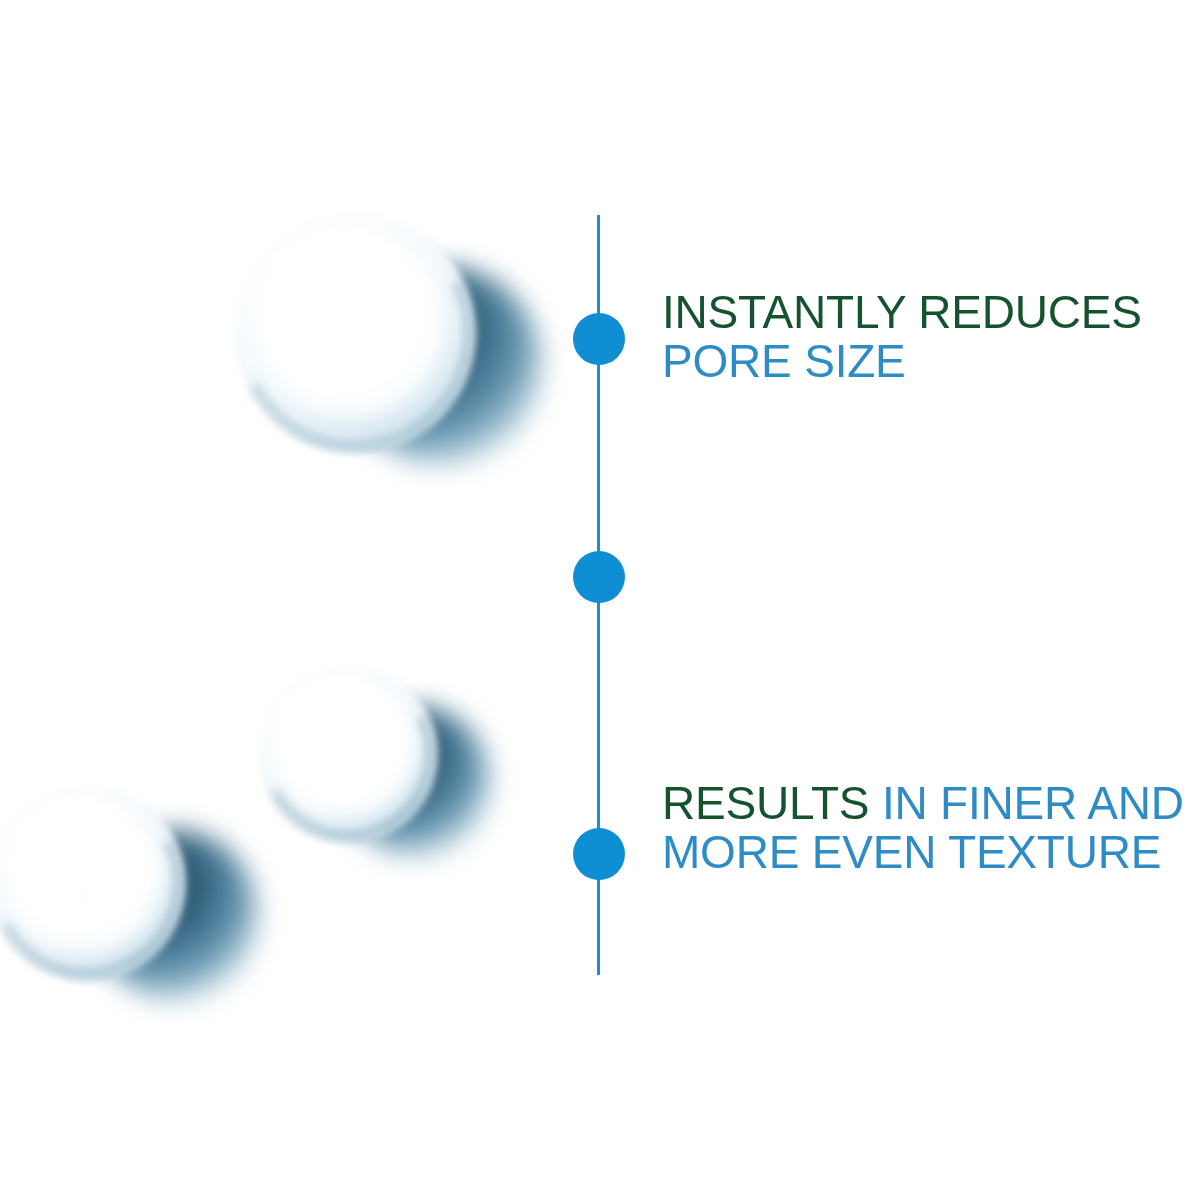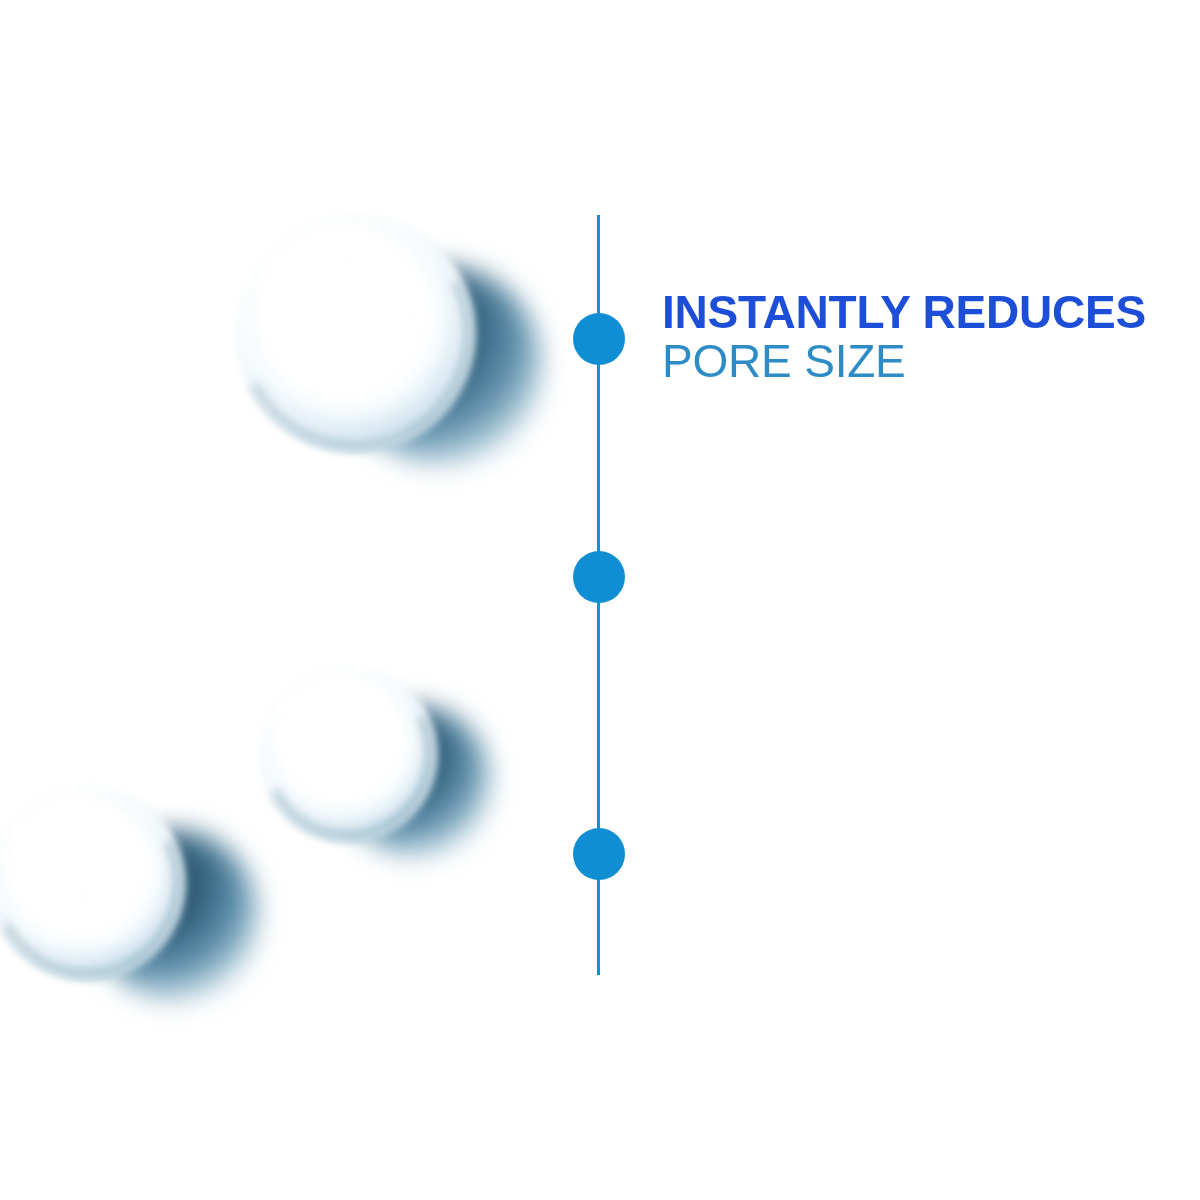--- a/index.html
+++ b/index.html
@@ -144,22 +144,22 @@
     width:528px;
     font-size:46px;
     line-height:49px;
     letter-spacing:-0.2px;
     text-transform:uppercase;
     color:#2d8cc6;
     font-weight:400;
     font-stretch:condensed;
   }
   .feature-text .em {
-    font-weight:700;
-    color:#1d4ed8;
+    font-weight:400;
+    color:#14532d;
   }
   #feat1 { top:288px; }
   #feat2 { top:527px; }
   #feat3 { top:779px; }
 </style>
 </head>
 <body>
 
 <div id="stage">
 
@@ -196,14 +196,15 @@
   <div id="timeline">
     <div class="timeline-line"></div>
     <div class="bullet-dot" id="dot1"></div>
     <div class="bullet-dot" id="dot2"></div>
     <div class="bullet-dot" id="dot3"></div>
   </div>
 
   <div class="feature-text" id="feat1"><span class="em">INSTANTLY REDUCES</span><span> PORE SIZE</span></div>
 
 
+  <div class="feature-text" id="feat3"><span class="em">RESULTS</span><span> IN FINER AND MORE EVEN TEXTURE</span></div>
 
 </div>
 
 </body></html>

